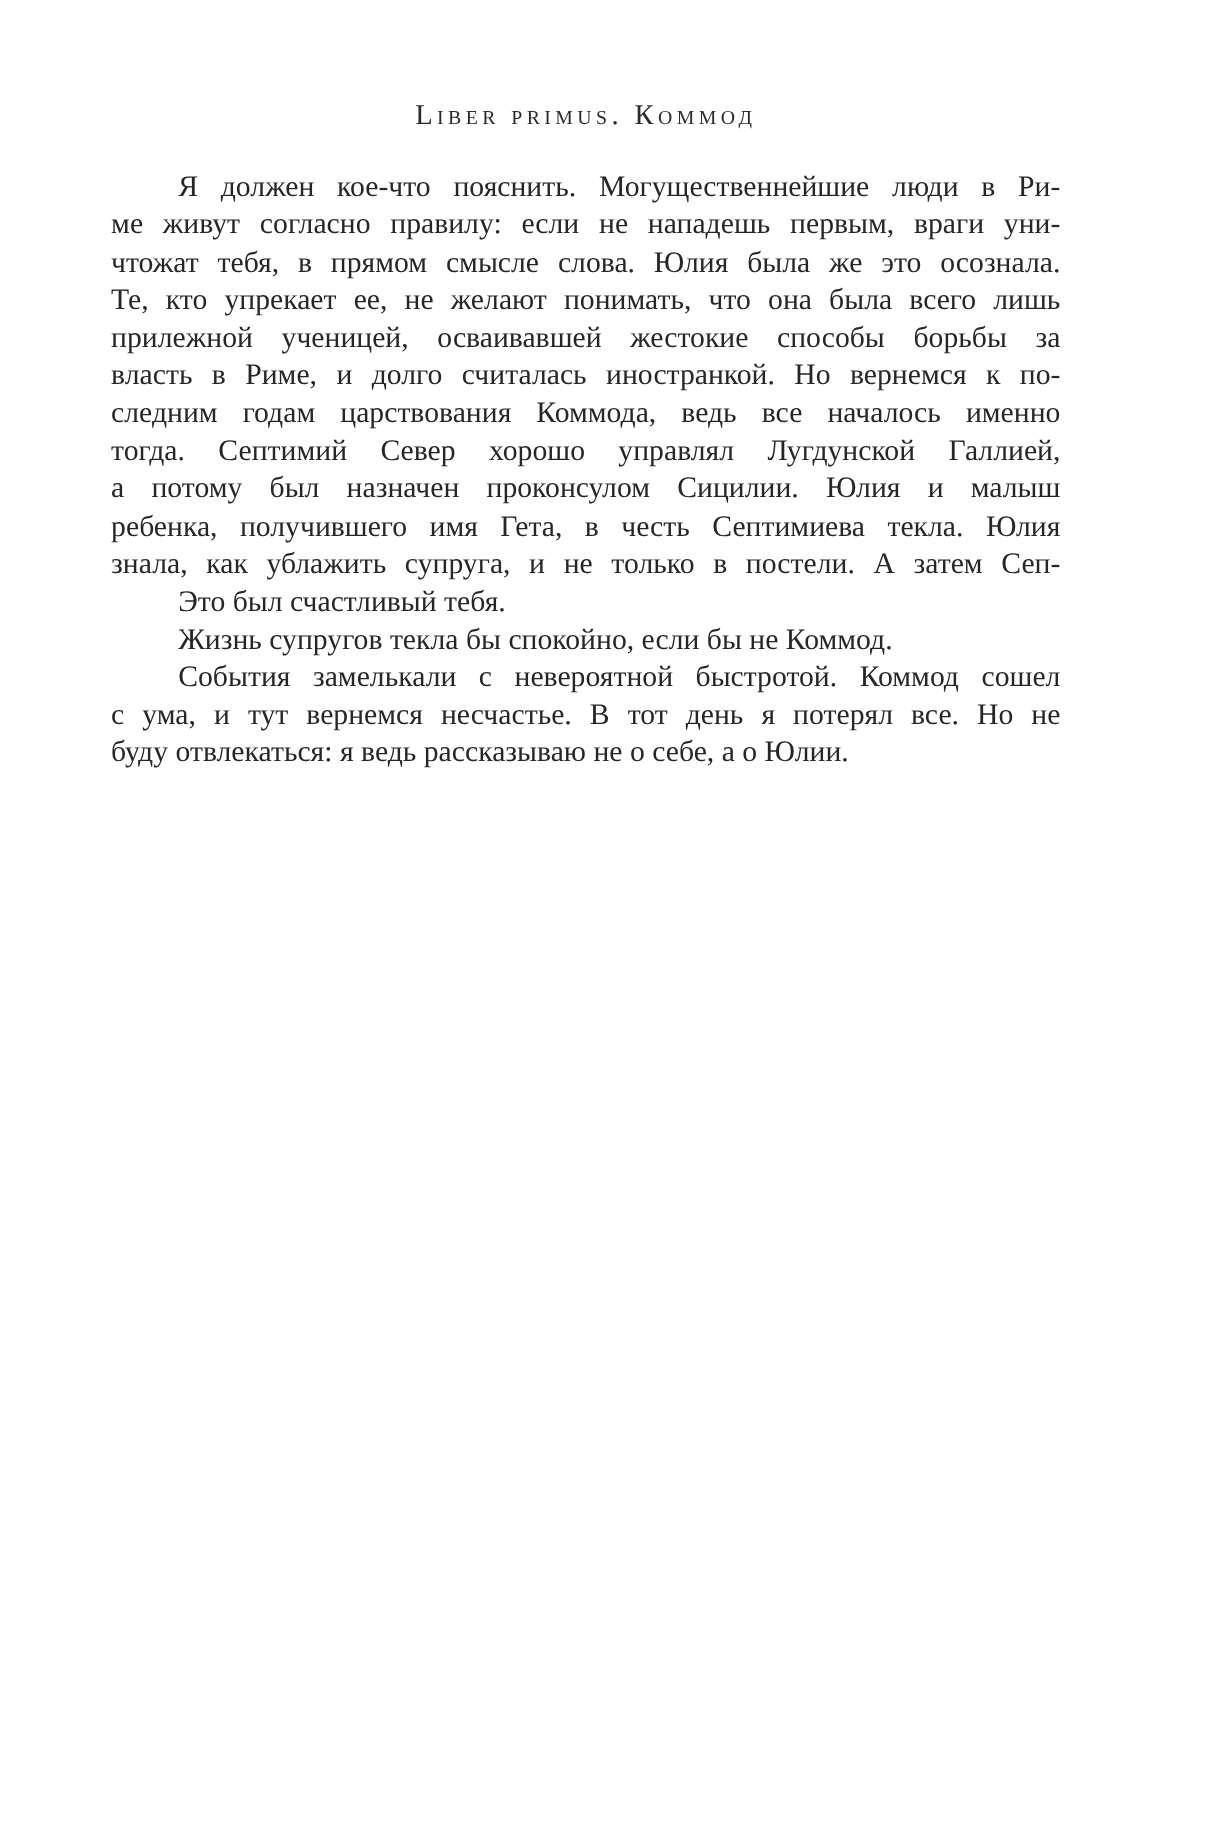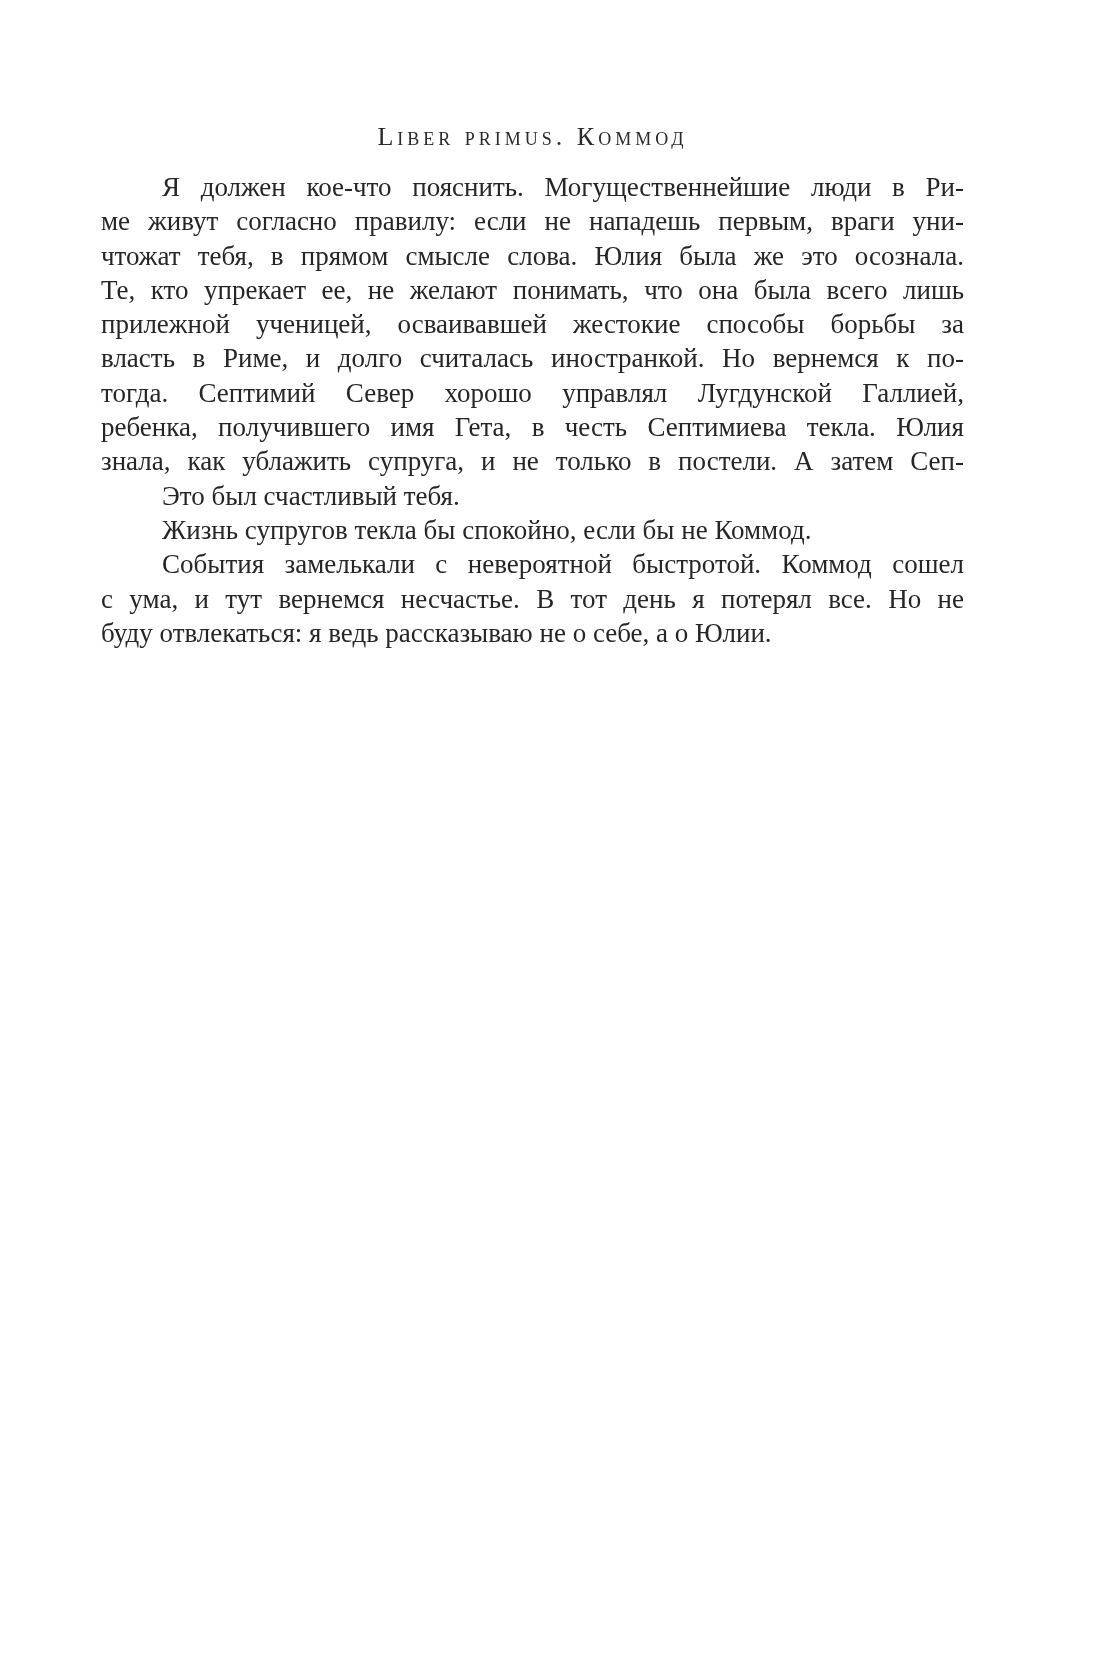--- a/index.html
+++ b/index.html
@@ -10,36 +10,36 @@
   .page {
     position: relative;
     width: 1100px;
     height: 1669px;
     background: #ffffff;
     overflow: hidden;
     font-family: "Liberation Serif", serif;
     color: #262626;
   }
   .content {
-    padding-top: 120px;
+    padding-top: 88px;
     padding-left: 101px;
     width: 863px;
   }
   .chapter-header {
     margin: 0;
     font-size: 26px;
     line-height: 34px;
     font-weight: normal;
     font-variant: small-caps;
     letter-spacing: 4px;
     text-align: center;
     color: #2a2a2a;
   }
   .body-text {
-    margin-top: 16px;
+    margin-top: 30px;
     font-size: 27px;
     line-height: 34.3px;
     color: #262626;
   }
   .paragraph {
     margin: 0;
     padding: 0;
   }
   .line {
     white-space: nowrap;
@@ -61,21 +61,23 @@
   <div class="content">
     <h1 class="chapter-header">Liber primus. Коммод</h1>
     <div class="body-text">
         <div class="paragraph">
           <div class="line first just">Я должен кое-что пояснить. Могущественнейшие люди в Ри-</div>
           <div class="line just">ме живут согласно правилу: если не нападешь первым, враги уни-</div>
           <div class="line just">чтожат тебя, в прямом смысле слова. Юлия была же это осознала.</div>
           <div class="line just">Те, кто упрекает ее, не желают понимать, что она была всего лишь</div>
           <div class="line just">прилежной ученицей, осваивавшей жестокие способы борьбы за</div>
           <div class="line just">власть в Риме, и долго считалась иностранкой. Но вернемся к по-</div>
+          <div class="line just">следним годам царствования Коммода, ведь все началось именно</div>
           <div class="line just">тогда. Септимий Север хорошо управлял Лугдунской Галлией,</div>
+          <div class="line just">а потому был назначен проконсулом Сицилии. Юлия и малыш</div>
           <div class="line just">ребенка, получившего имя Гета, в честь Септимиева текла. Юлия</div>
           <div class="line just">знала, как ублажить супруга, и не только в постели. А затем Сеп-</div>
         </div>
         <div class="paragraph">
           <div class="line first">Это был счастливый тебя.</div>
         </div>
         <div class="paragraph">
           <div class="line first">Жизнь супругов текла бы спокойно, если бы не Коммод.</div>
         </div>
         <div class="paragraph">

